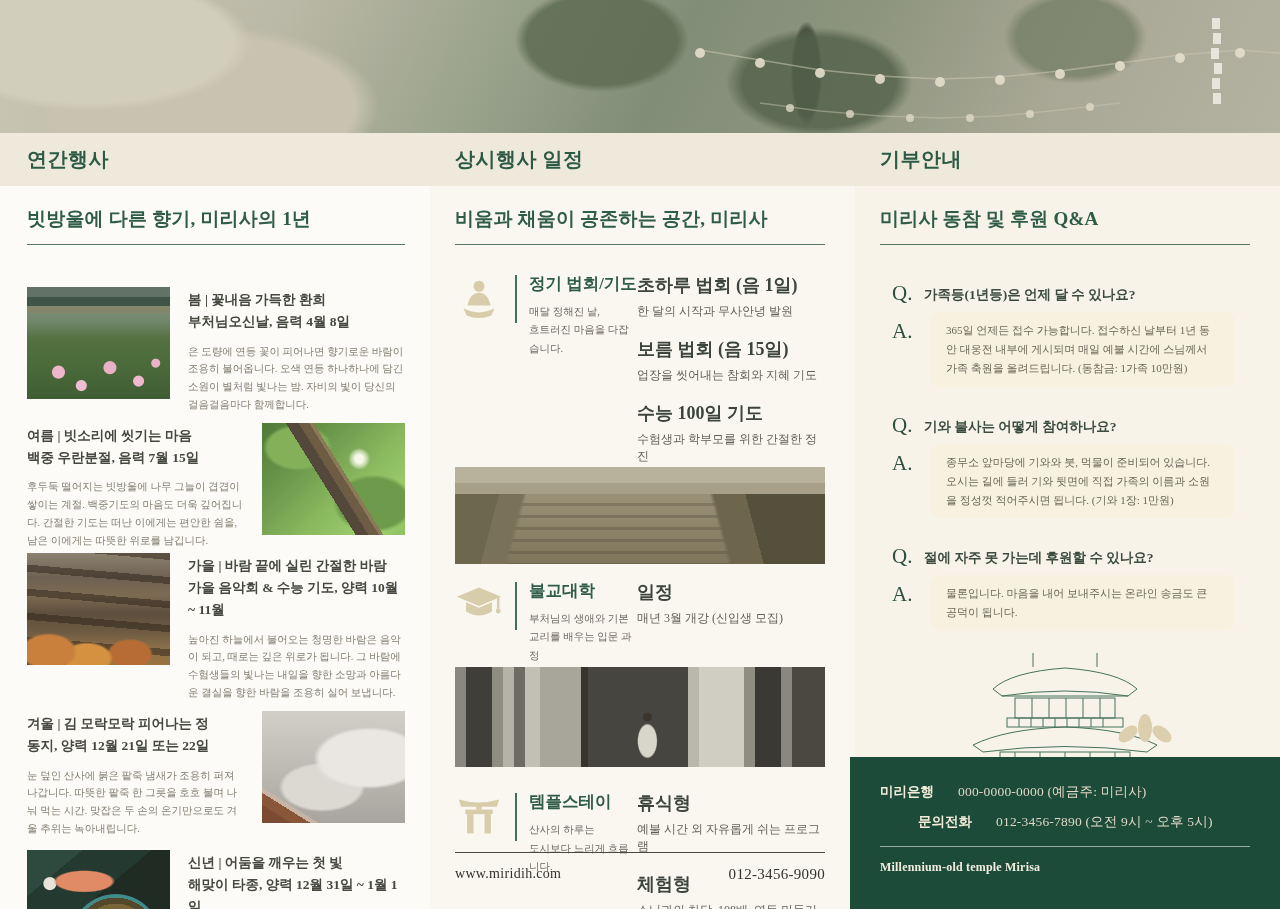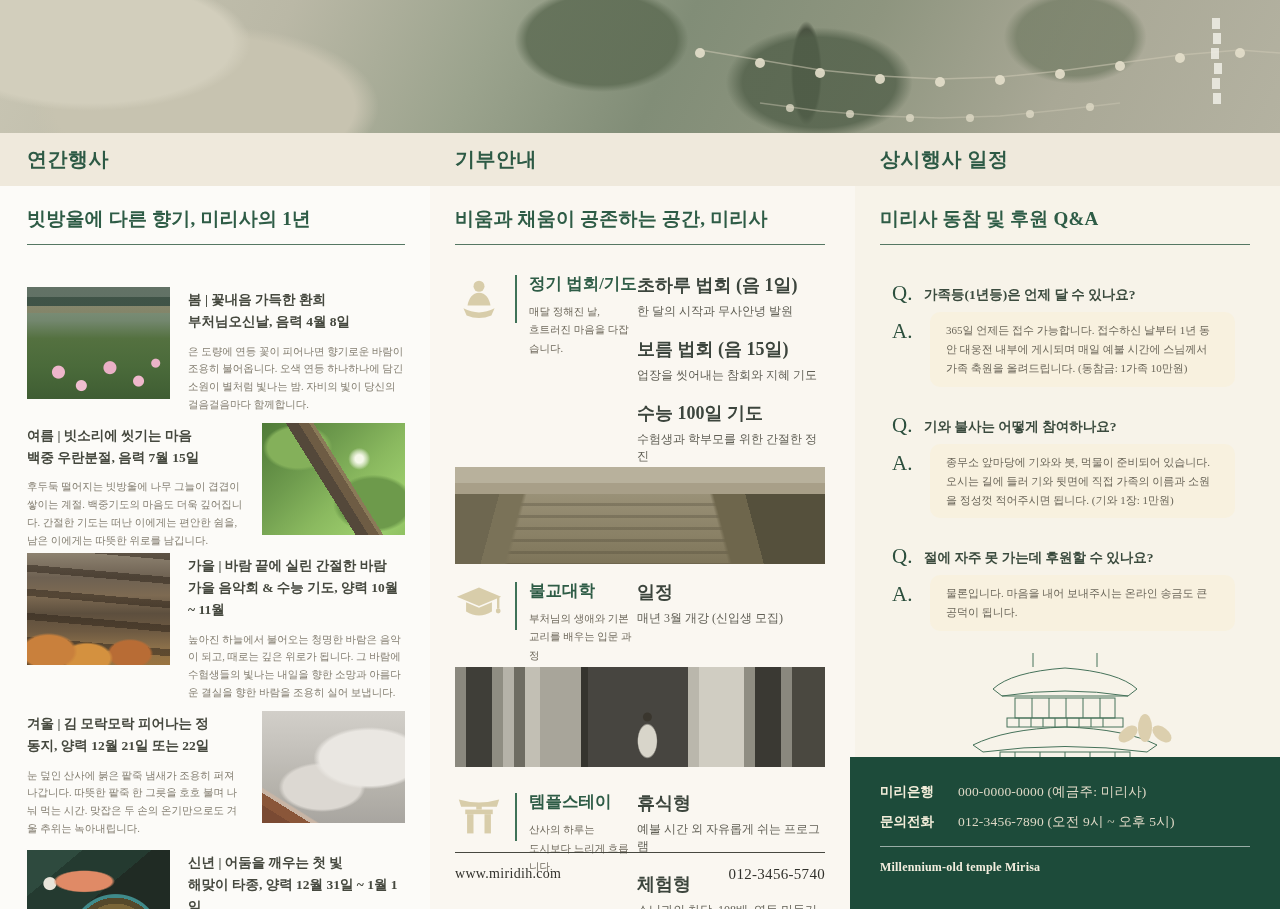--- a/index.html
+++ b/index.html
@@ -143,21 +143,21 @@
   .a-box { flex:1; background:#f8f1df; border-radius:10px; padding:9px 16px; font-size:11px; color:#6b675a; line-height:1.72; }
 
   .temple-art { margin-top:14px; display:flex; justify-content:center; }
   .lotus-mark { position:absolute; left:258px; top:522px; }
 
   .footer3 {
     position:absolute; left:850px; top:757px; width:430px; height:152px;
     background:#1d4b3a; padding:26px 30px 0 30px;
   }
   .footer3 .row { display:flex; margin-top:0; }
-  .footer3 .row + .row { margin-top:12px; }
+  .footer3 .row + .row { margin-top:12px;margin-left:38px; }
   .f-label { width:78px; flex:none; font-size:13.5px; font-weight:700; color:#f3edda; }
   .f-value { font-size:13.5px; color:#ded8c6; letter-spacing:.2px; }
   .footer3 hr { margin-top:15px; border:none; border-top:1px solid rgba(255,255,255,.55); }
   .tagline { margin-top:13px; font-size:12px; font-weight:700; color:#f2edde; letter-spacing:.2px; }
 </style>
 </head>
 <body>
 
 <div class="page">
 
@@ -193,25 +193,25 @@
         <rect x="612" y="78" width="8" height="11"></rect>
           <rect x="613" y="93" width="8" height="11"></rect>
       </g>
     </svg>
   </div>
 
   <div class="band">
     <div class="band-cell c1">
       <div class="section-header">연간행사</div>
     </div>
+    <div class="band-cell c2">
+      <div class="section-header">상시행사 일정</div>
+    </div>
     <div class="band-cell c3">
       <div class="section-header">기부안내</div>
-    </div>
-    <div class="band-cell c2">
-      <div class="section-header">상시행사 일정</div>
     </div>
   </div>
 
   <div class="col col1">
     <div class="col-title">빗방울에 다른 향기, 미리사의 1년</div>
     <hr class="col-rule">
 
     <div class="event m1">
       <div class="event-photo photo-spring"></div>
       <div class="event-text">
@@ -360,21 +360,21 @@
           <div class="sec-item-label">체험형</div>
           <div class="sec-item-desc">스님과의 차담, 108배, 연등 만들기</div>
         </div>
       </div>
     </div>
 
     <div class="col2-footer">
       <hr>
       <div class="row">
         <span class="website">www.miridih.com</span>
-        <span class="phone">012-3456-5740</span>
+        <span class="phone">012-3456-9090</span>
       </div>
     </div>
   </div>
 
   <div class="col col3">
     <div class="col-title">미리사 동참 및 후원 Q&amp;A</div>
     <hr class="col-rule">
 
     <div class="qa-wrap">
       <div class="q-row q1">

